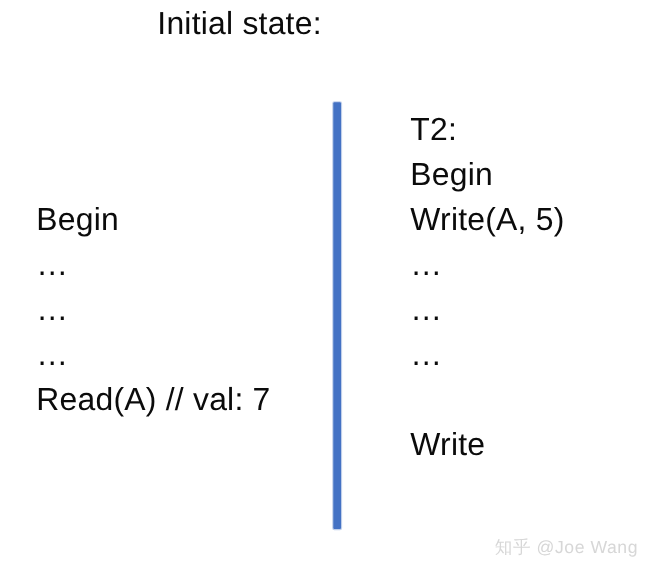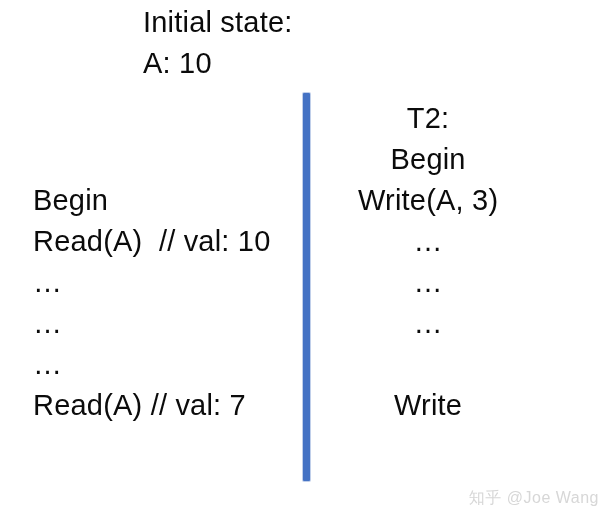--- a/index.html
+++ b/index.html
@@ -22,65 +22,63 @@
     font-size: 29px;
     line-height: 41px;
     letter-spacing: 0.2px;
   }
   .line {
     height: 41px;
     white-space: pre; 
   }
   .header-block  { left: 143px; top: 2px;  }
   .t1-block      { left: 33px;  top: 180px; }
-  .t2-block      { left: 358px; top: 98px; text-align: center;  }
+  .t2-block      { left: 373px; top: 98px;  }
   .divider {
     position: absolute;
     left: 303px;
     top: 93px;
     width: 7px;
     height: 388px;
     border-radius: 1px;
     box-shadow: 0 0 0 1px rgba(141, 167, 216, 0.55);
   }
   .watermark {
     position: absolute;
-    right: 1px;
+    right: 20px;
     bottom: 13px;
     font-size: 16px;
     color: #d7d7d7;
     text-shadow: 1px 1px 0 #ffffff;
     letter-spacing: 0.5px;
   }
 </style>
 </head>
 <body>
 
 <div class="canvas">
 
   <div class="textblock header-block">
     <div class="line">Initial state:</div>
-    <div class="line">A: 10</div>
   </div>
 
   <div class="divider" style="background-color: rgb(68, 114, 196);"></div>
 
   <div class="textblock t1-block">
     <div class="line">Begin</div>
-    <div class="line">Read(A)  // val: 10</div>
     <div class="line">…</div>
     <div class="line">…</div>
     <div class="line">…</div>
     <div class="line">Read(A) // val: 7</div>
   </div>
 
   <div class="textblock t2-block">
     <div class="line">T2:</div>
     <div class="line">Begin</div>
-    <div class="line">Write(A, 3)</div>
+    <div class="line">Write(A, 5)</div>
     <div class="line">…</div>
     <div class="line">…</div>
     <div class="line">…</div>
     <div class="line"></div>
     <div class="line">Write</div>
   </div>
 
   <div class="watermark">知乎 @Joe Wang</div>
 
 </div>

